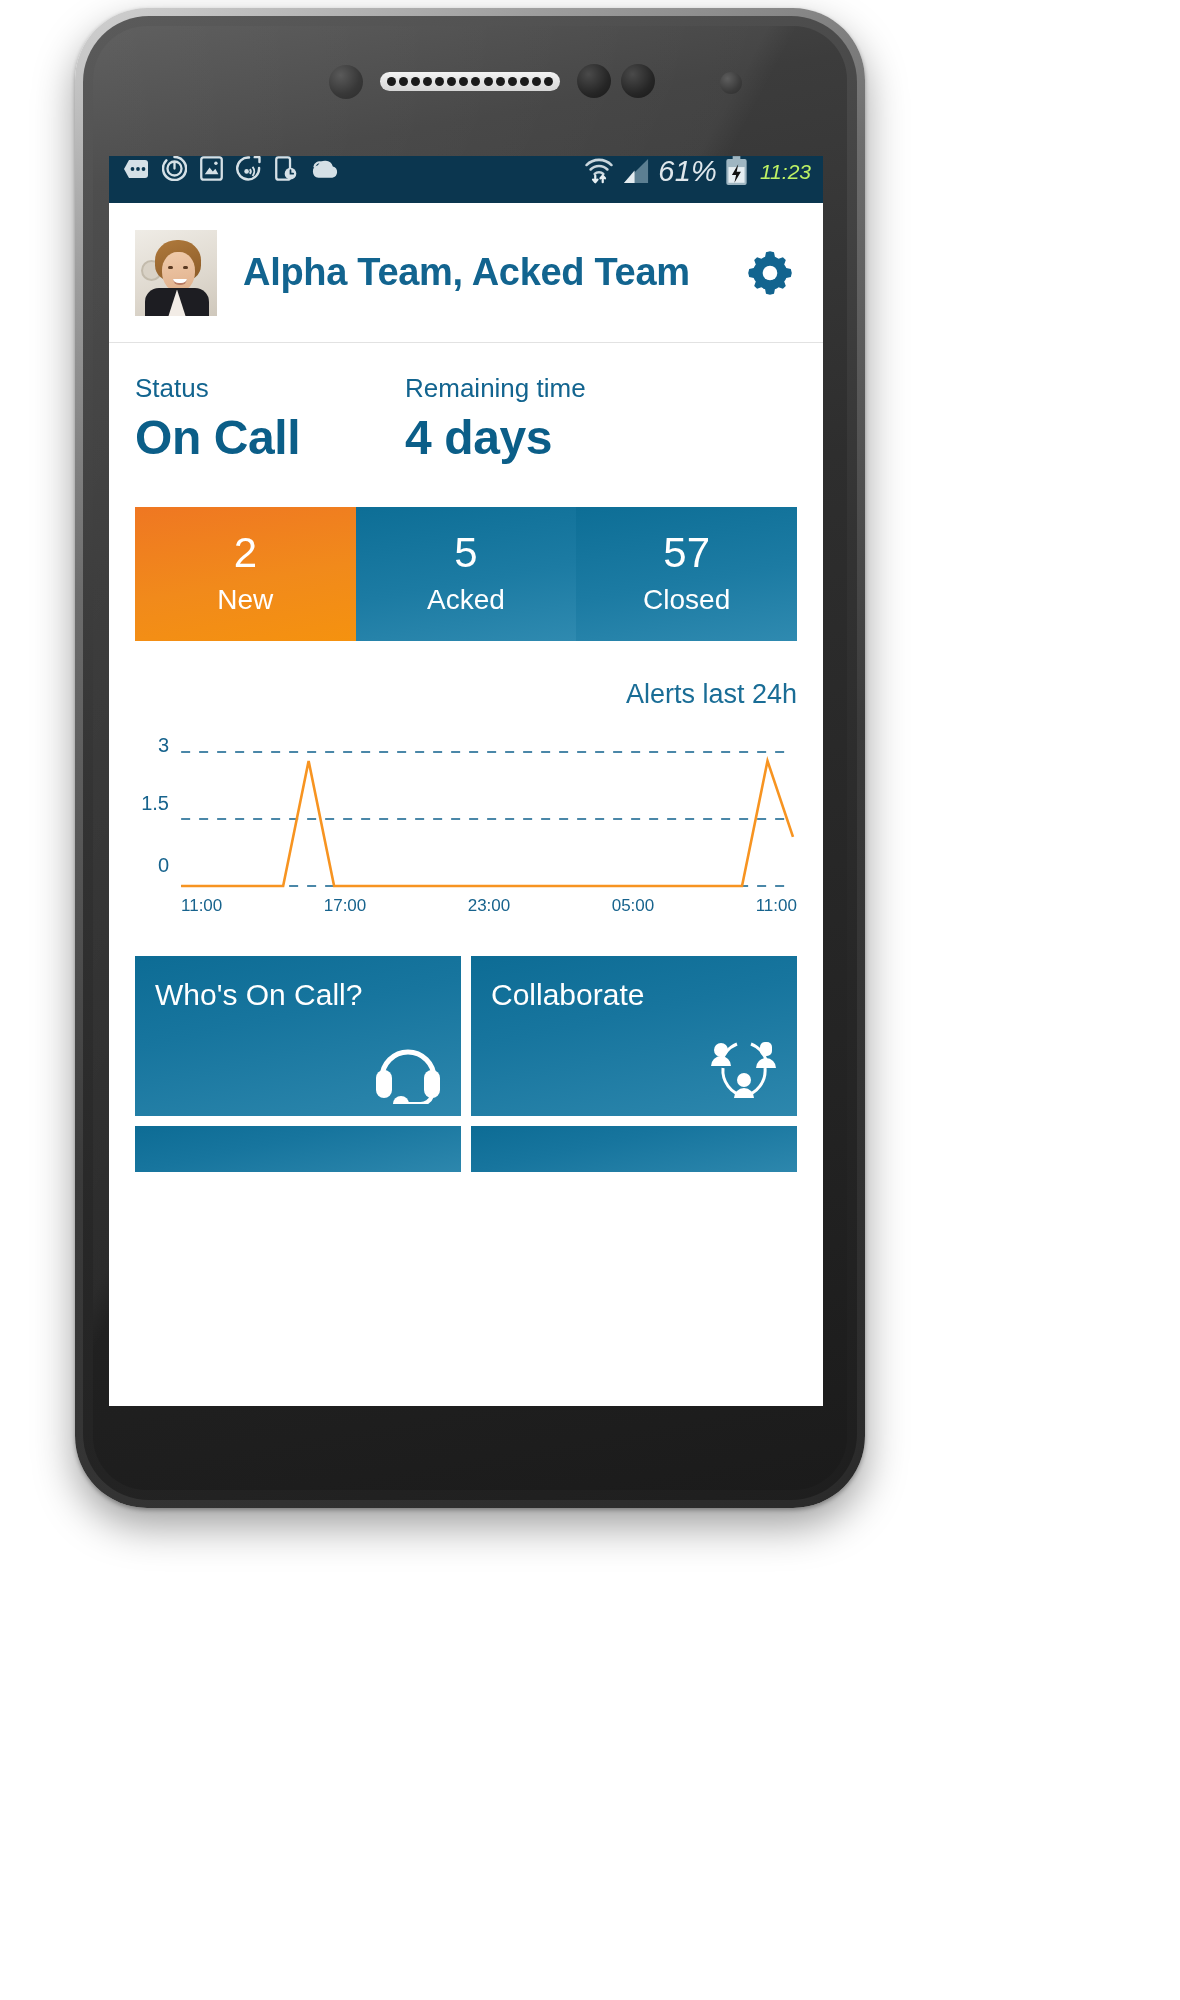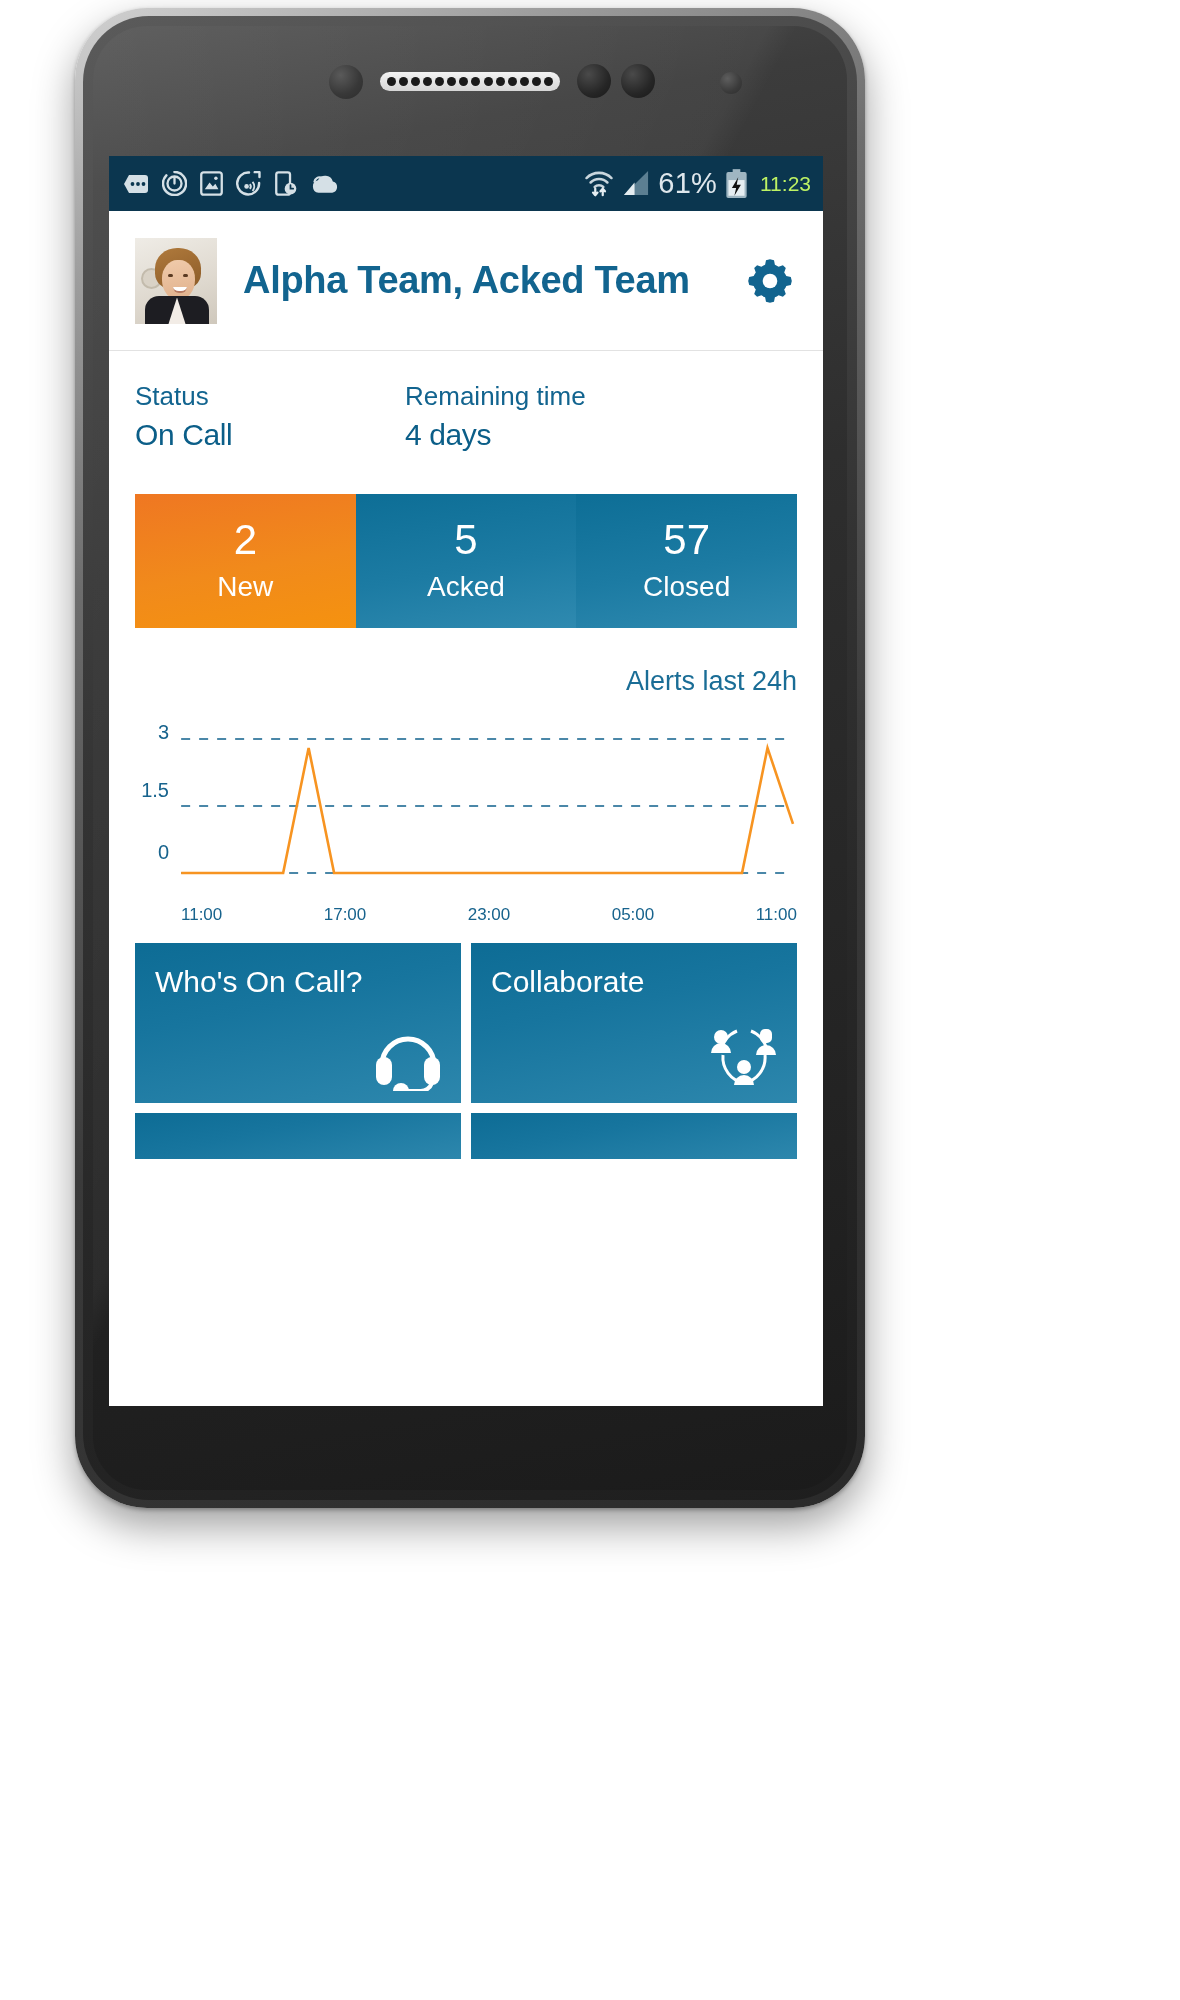--- a/index.html
+++ b/index.html
@@ -58,24 +58,25 @@
   #screen {
     position: absolute;
     left: 34px; top: 148px;
     width: 714px; height: 1250px;
     background: #ffffff;
     overflow: hidden;
   }
 
   
   #status-bar {
-    height: 55px; background: #0b364f;
-    display: flex; align-items: center;
+    height: 47px; background: #0b364f;
+    display: flex; align-items: flex-start;
     padding: 0 12px 0 14px;
     color: #cdd8de;
+    font-style: italic;
   }
   .sb-left { display: flex; align-items: center; gap: 13px; flex: 1; }
   .sb-right { display: flex; align-items: center; gap: 8px; }
   .sb-ico { display: block; }
   .sb-pct {
     font-size: 29px; font-weight: 400; letter-spacing: .2px;
     color: #dfe7ec; line-height: 1;
   }
   .sb-time {
     font-size: 21px; font-weight: 400; color: #bef264;
@@ -113,41 +114,41 @@
     flex: 1; margin-left: 26px;
     font-size: 38px; font-weight: bold; color: #12648f;
     letter-spacing: -.3px; white-space: nowrap;
   }
   #gear-btn { flex: none; width: 58px; height: 58px; display: grid; place-items: center; }
 
   
   #status-row { display: flex; padding: 30px 26px 14px 26px; }
   .stat-col:first-child { width: 270px; }
   .stat-label { font-size: 26px; color: #12648f; margin-bottom: 6px; }
-  .stat-value { font-size: 30px; font-weight: normal; color: #0b5e88; letter-spacing: -.4px; }
+  .stat-value { font-size: 48px; font-weight: bold; color: #0b5e88; letter-spacing: -.4px; }
 
   
   #counters {
     display: flex; margin: 28px 26px 0 26px; height: 134px;
   }
   .counter { flex: 1; display: flex; flex-direction: column; align-items: center; justify-content: center; color:#fff; }
   .counter.new { background: linear-gradient(170deg,#ef7722 0%,#f18a1b 55%,#f5920f 100%); }
   .counter.acked  { background: linear-gradient(170deg,#0d6e96 0%,#1c7ba3 55%,#2f8ab0 100%); }
   .counter.closed { background: linear-gradient(170deg,#0d6e96 0%,#1c7ba3 55%,#2f8ab0 100%); }
   .counter-num { font-size: 42px; line-height: 1; font-weight: 400; }
   .counter-lbl { font-size: 28px; margin-top: 10px; }
 
   
   #chart-section { padding: 38px 26px 0 26px; }
   #chart-title { font-size: 27px; color: #1a6d96; text-align: right; }
   #chart-area { position: relative; height: 190px; margin-top: 34px; }
   #chart-svg { display:block; width: 100%; height: 150px; }
   .ytick { position: absolute; font-size: 20px; color: #17638d; text-align: right; width: 34px; }
   #xticks { display: flex; justify-content: space-between; padding: 0 0 0 46px; margin-top: 2px; }
-  .xtick { font-size: 17px; color: #17638d; margin-top: 22px; }
+  .xtick { font-size: 17px; color: #17638d; }
 
   
   #tiles { padding: 22px 26px 0 26px; display: grid; grid-template-columns: 1fr 1fr; gap: 10px; }
   .tile {
     height: 160px; position: relative;
     background: linear-gradient(168deg,#0d6c95 0%,#17759e 40%,#2d87ad 100%);
     color:#fff; padding: 22px 0 0 20px;
   }
   .tile.short { height: 46px; padding: 0; }
   .tile-label { font-size: 30px; }

